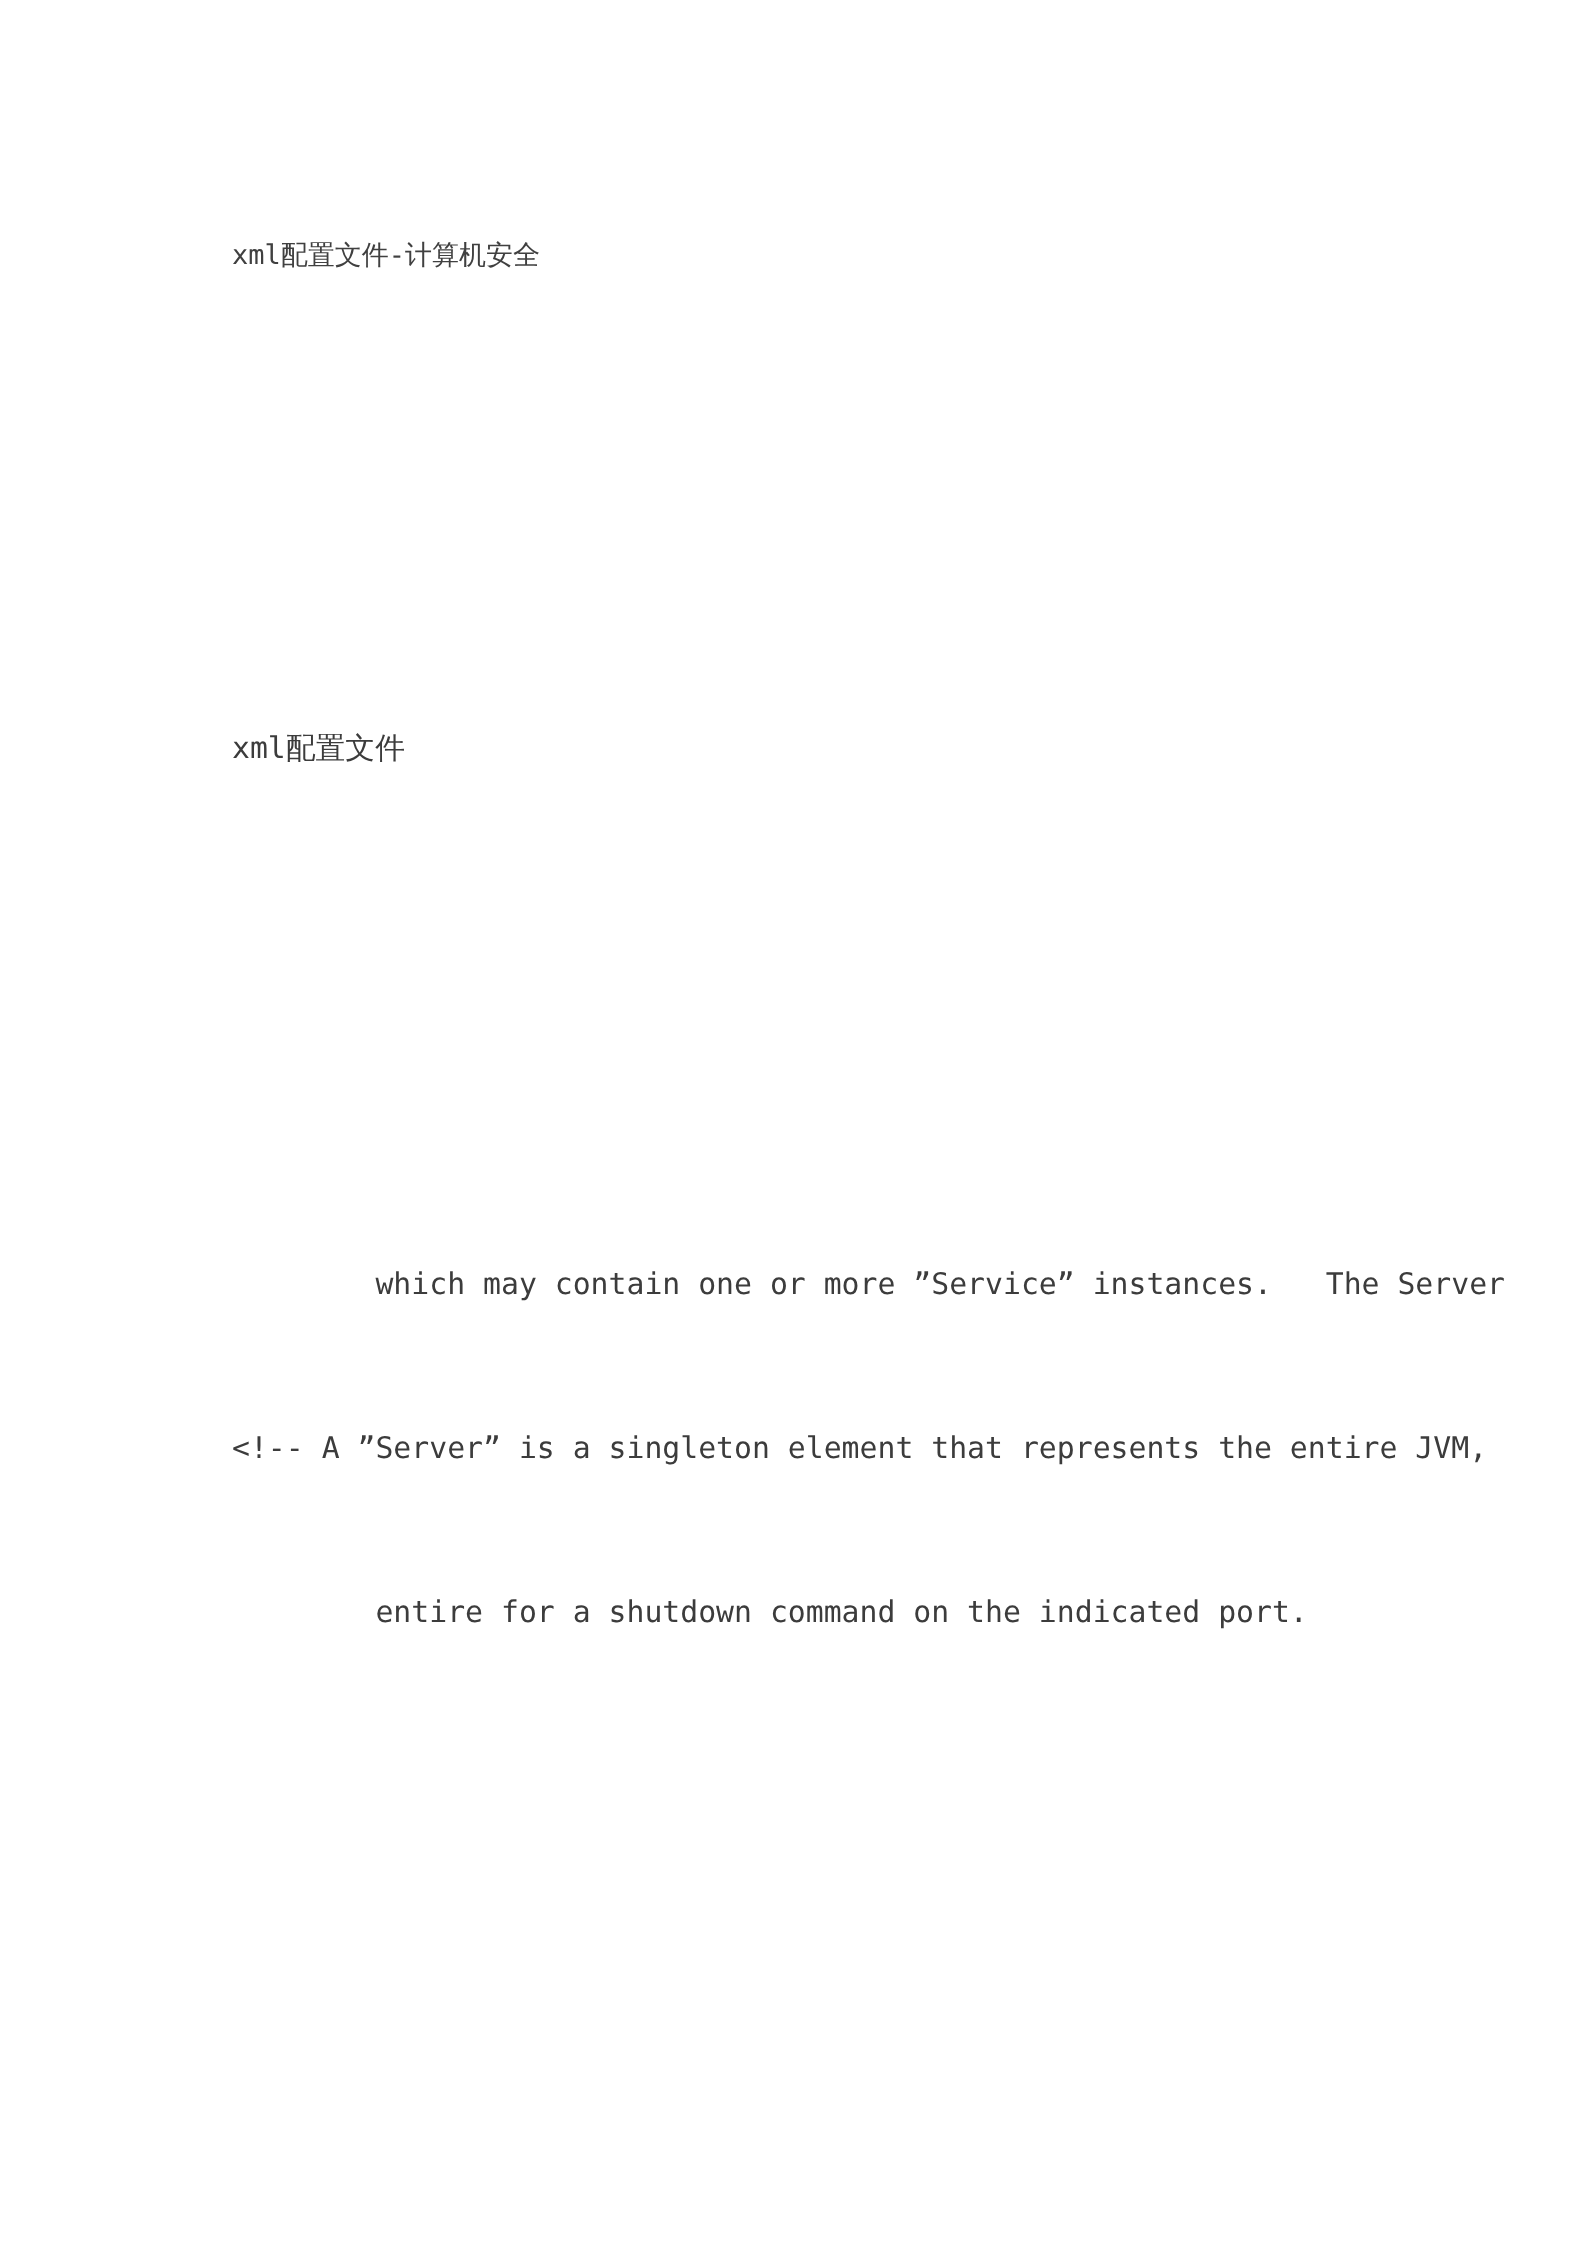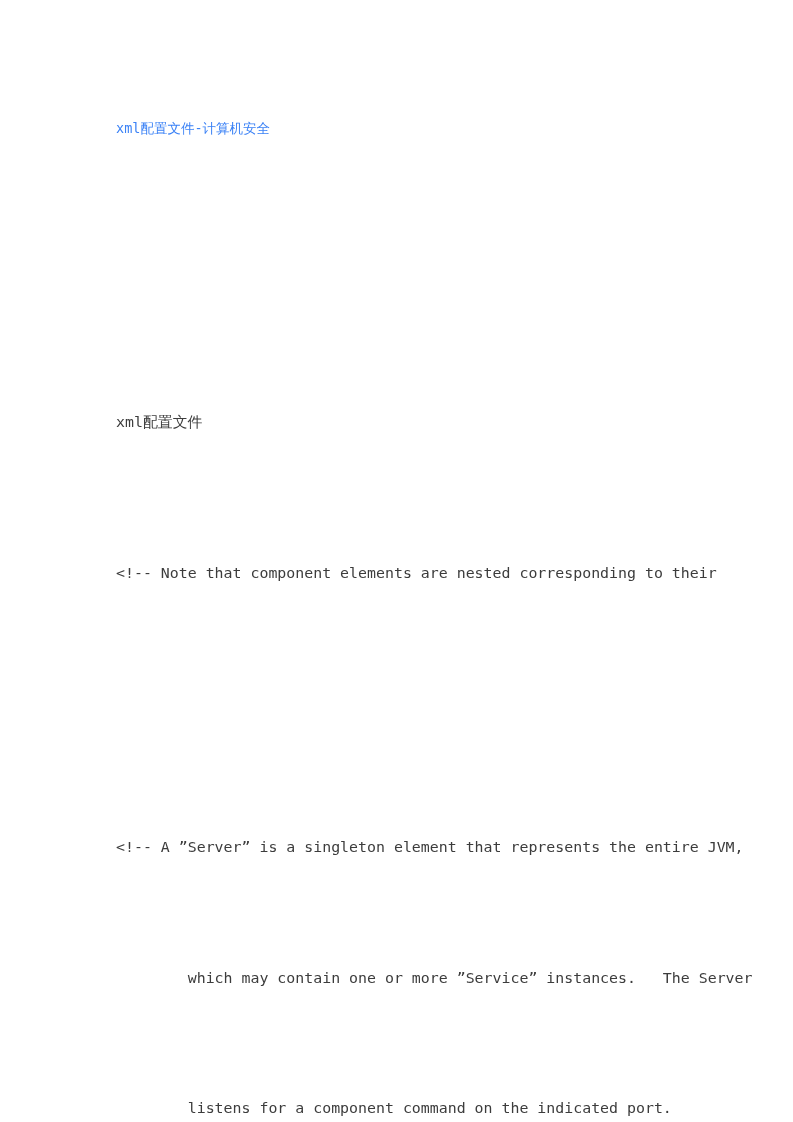--- a/index.html
+++ b/index.html
@@ -24,66 +24,64 @@
   }
 
   
   .doc-header {
     position: absolute;
     left: 116px;
     top: 118px;
     font-size: 13.5px;
     line-height: 20px;
     white-space: pre;
-    color: #3b82f6;
+    color: #404040;
   }
 
   
   .body-block {
     position: absolute;
     left: 116px;
     top: 302px;
     width: 677px;
     font-size: 14.9px;
     line-height: 20.6px;
     white-space: pre;
     color: #3c3c3c;
   }
 
   .line {
     white-space: pre;
     height: 20.6px;
     overflow: visible;
-    margin-top: 48px;
   }
   .spacer-2 { height: 41.2px; }
   .spacer-3 { height: 61.8px; }
 </style>
 </head>
 <body>
 
 <div class="page">
 
   <div class="doc-header">xml配置文件-计算机安全</div>
 
   <div class="body-block">
 
     <div class="line">xml配置文件</div>
 
 
-    <div class="line">&lt;!-- Note that component elements are nested corresponding to their</div>
 
 
     <div class="spacer-3"></div>
 
+    <div class="line">        which may contain one or more ”Service” instances.   The Server</div>
+
     <div class="line">&lt;!-- A ”Server” is a singleton element that represents the entire JVM,</div>
 
-    <div class="line">        which may contain one or more ”Service” instances.   The Server</div>
-
-    <div class="line">        listens for a component command on the indicated port.</div>
+    <div class="line">        entire for a shutdown command on the indicated port.</div>
 
     <div class="spacer-2"></div>
 
     
 
     
 
     
 
     

